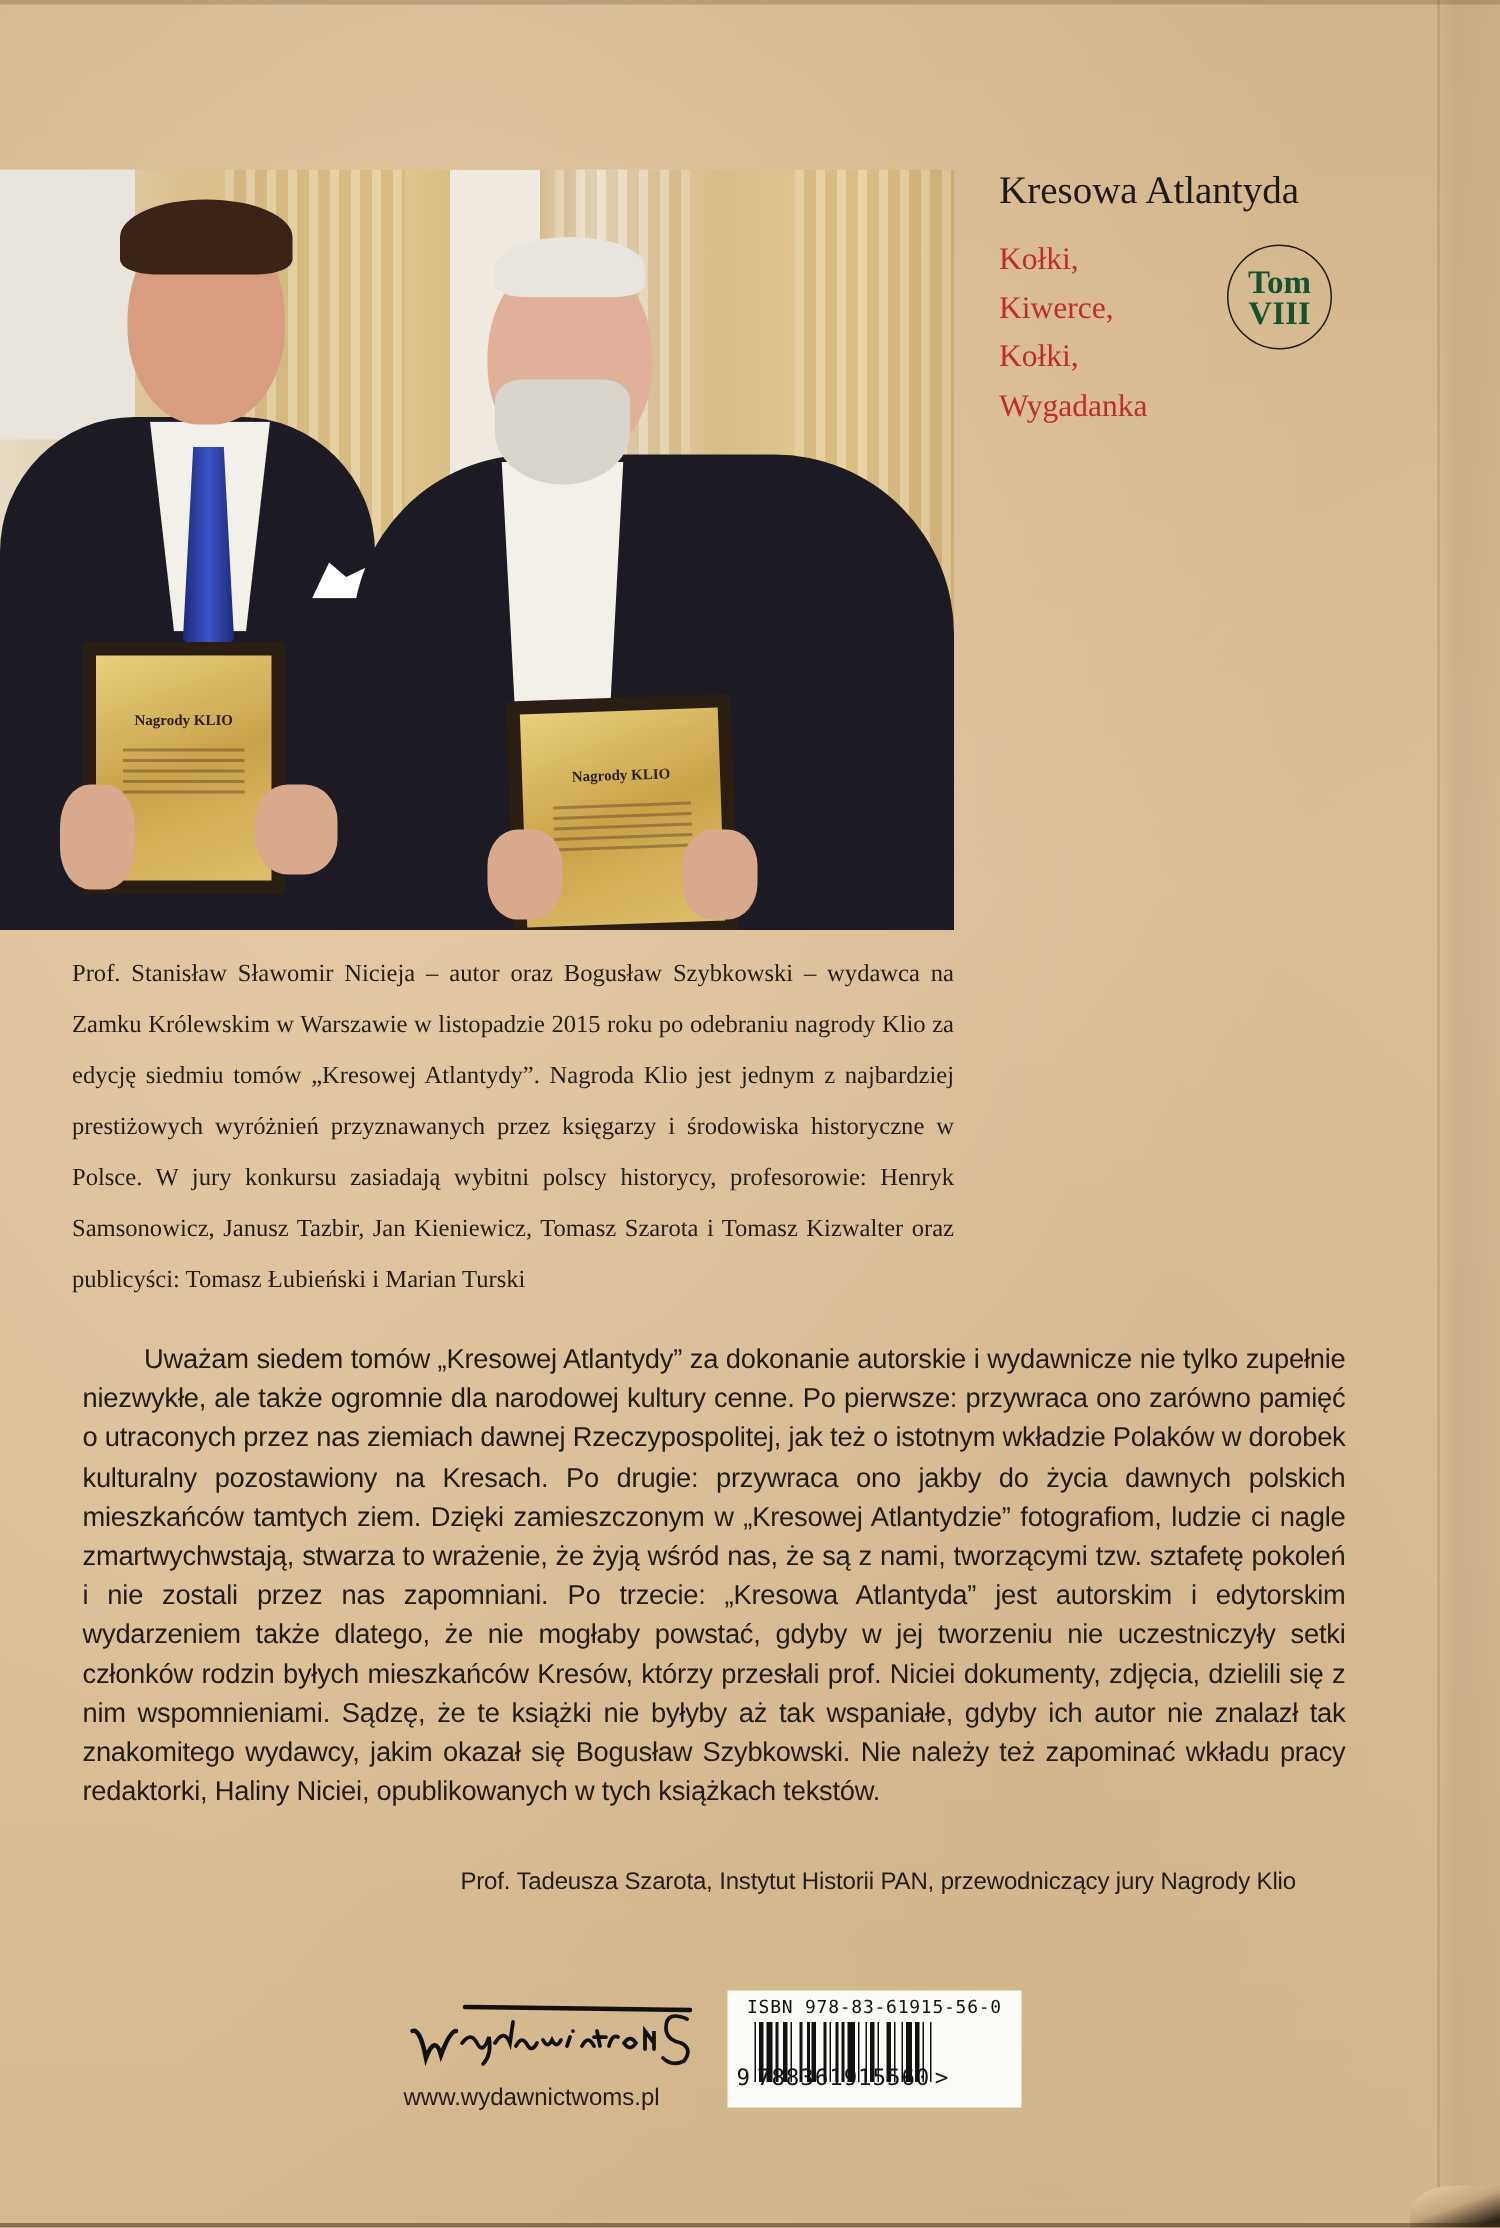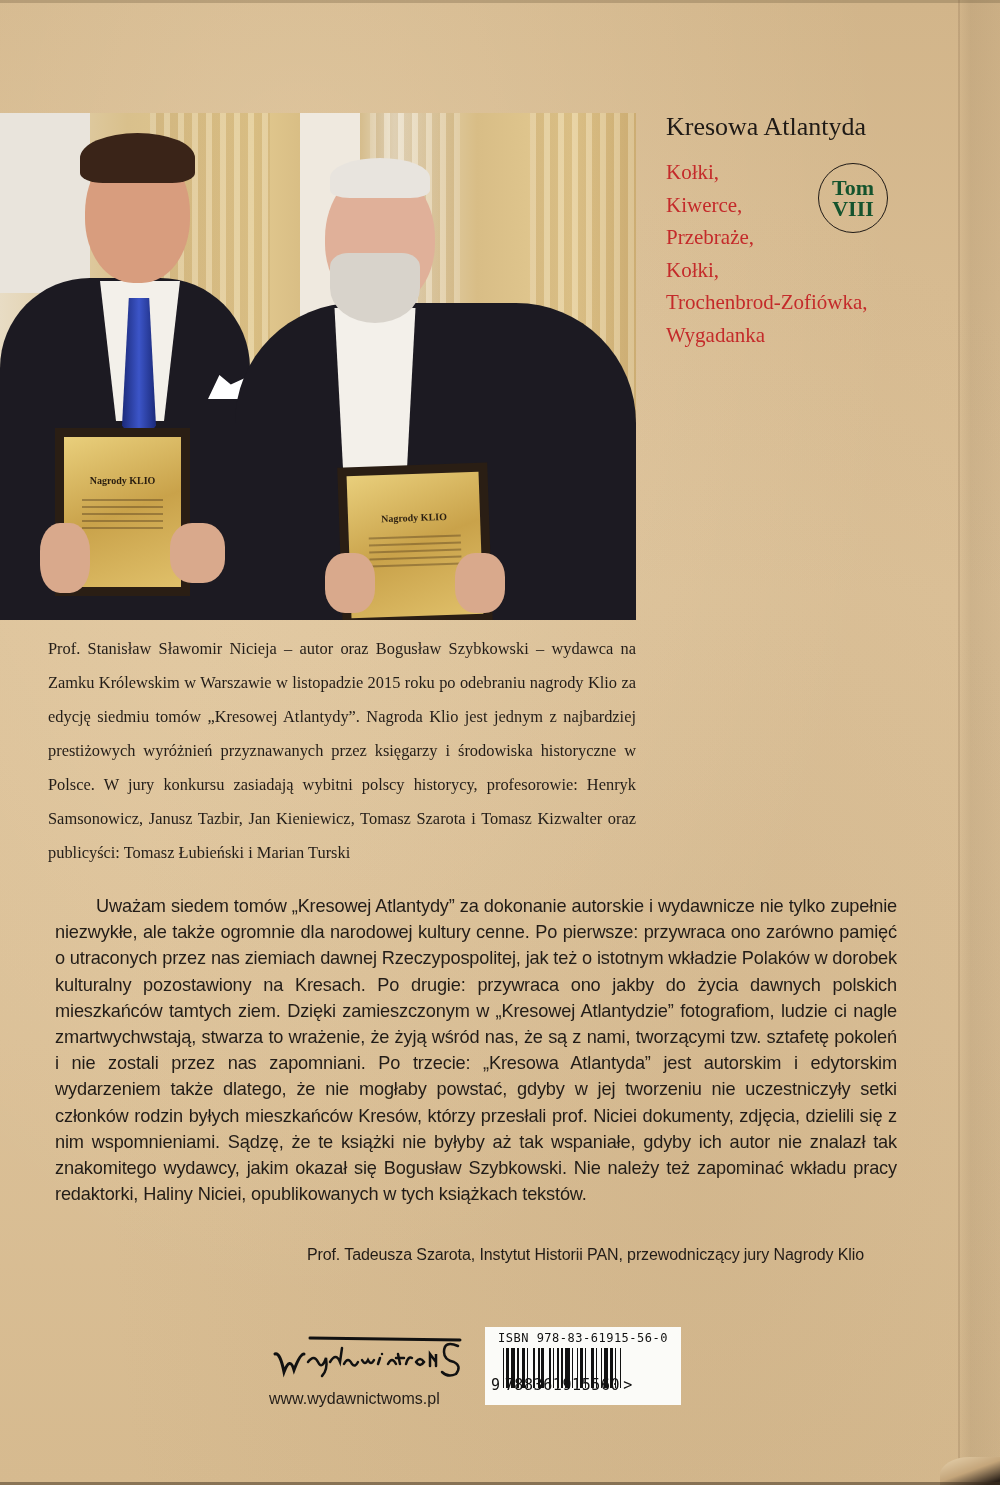--- a/index.html
+++ b/index.html
@@ -197,23 +197,21 @@
     <div class="hand" style="left:325px;top:440px;width:50px;height:60px;"></div>
     <div class="hand" style="left:455px;top:440px;width:50px;height:60px;"></div>
   </div>
 </div>
 
 <div class="series-title">Kresowa Atlantyda</div>
 
 <ul class="places">
   <li>Kołki,</li>
   <li>Kiwerce,</li>
-  <li>Przebraże,</li>
   <li>Kołki,</li>
-  <li>Trochenbrod-Zofiówka,</li>
   <li>Wygadanka</li>
 </ul>
 
 <div class="tom-badge">
   <span>Tom</span>
   <span>VIII</span>
 </div>
 
 <p class="caption">Prof. Stanisław Sławomir Nicieja – autor oraz Bogusław Szybkowski – wydawca na Zamku Królewskim w Warszawie w listopadzie 2015 roku po odebraniu nagrody Klio za edycję siedmiu tomów „Kresowej Atlantydy”. Nagroda Klio jest jednym z najbardziej prestiżowych wyróżnień przyznawanych przez księgarzy i środowiska historyczne w Polsce. W jury konkursu zasiadają wybitni polscy historycy, profesorowie: Henryk Samsonowicz, Janusz Tazbir, Jan Kieniewicz, Tomasz Szarota i Tomasz Kizwalter oraz publicyści: Tomasz Łubieński i Marian Turski</p>
 

